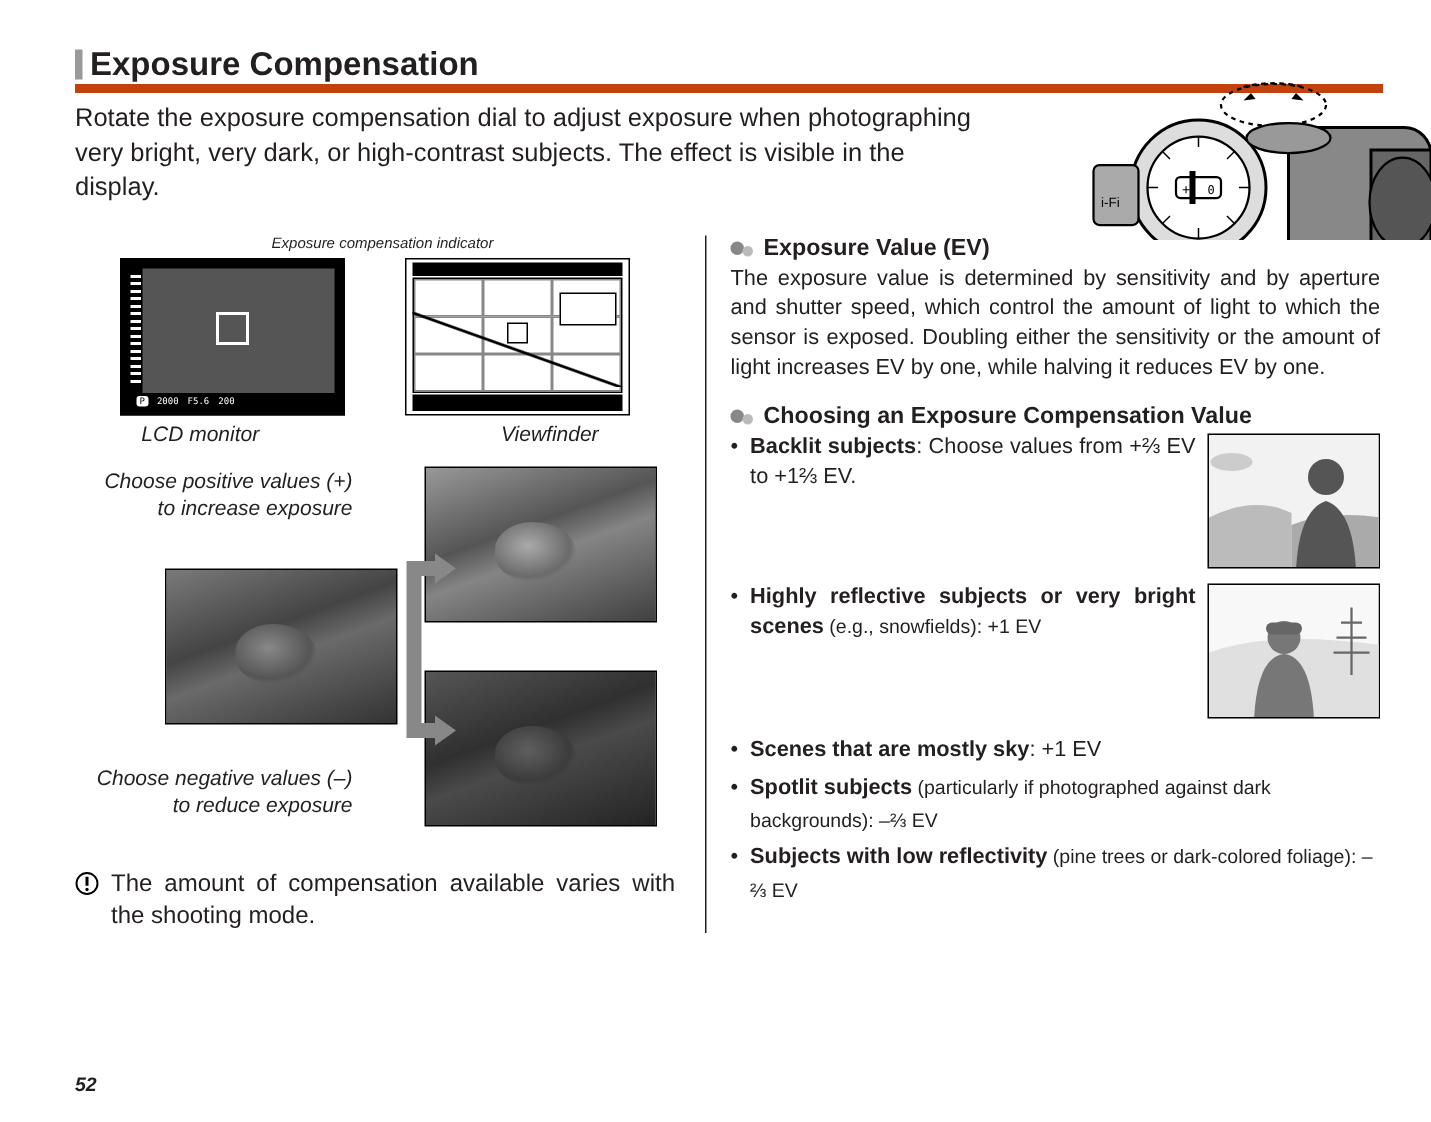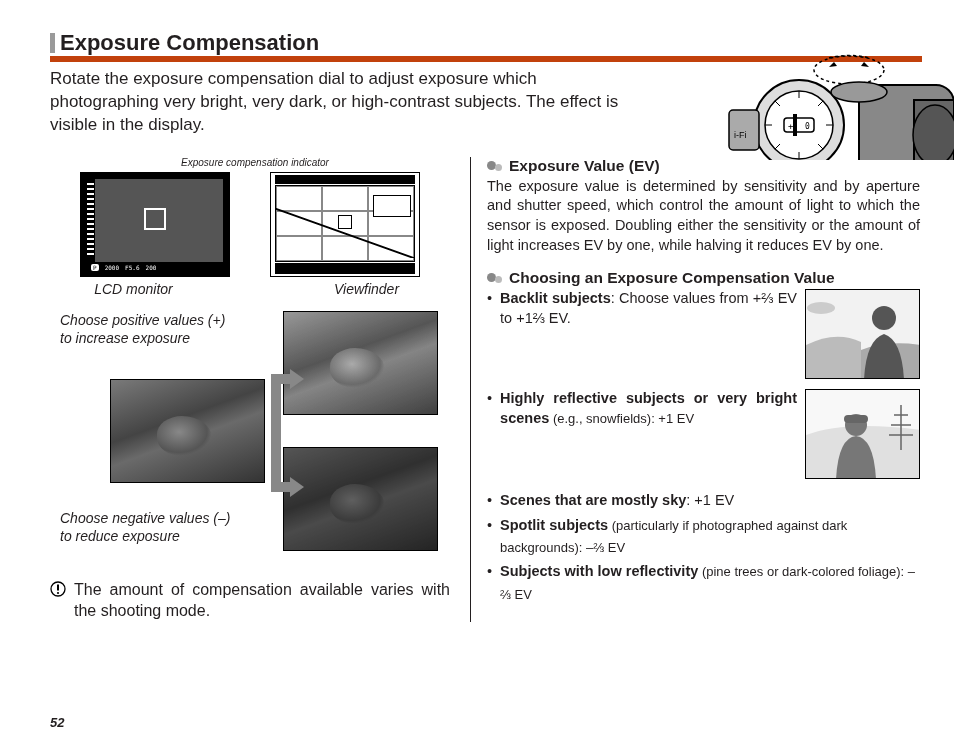--- a/index.html
+++ b/index.html
@@ -188,21 +188,21 @@
   .scenario-line .bullet { flex-shrink:0; }
   .page-num {
     position:absolute; bottom:18px; left:50px;
     font-weight:700; font-style:italic; font-size:13px;
   }
 </style>
 </head>
 <body>
 
 <h2 class="section-title">Exposure Compensation</h2>
-<p class="intro">Rotate the exposure compensation dial to adjust exposure which photographing very bright, very dark, or high-contrast subjects.  The effect is visible in the display.</p>
+<p class="intro">Rotate the exposure compensation dial to adjust exposure when photographing very bright, very dark, or high-contrast subjects.  The effect is visible in the display.</p>
 
 <div class="camera-illus">
   <svg viewBox="0 0 255 110">
     <rect x="160" y="35" width="95" height="95" rx="18" fill="#888" stroke="#000" stroke-width="2"></rect>
     <rect x="215" y="50" width="40" height="70" fill="#666" stroke="#000" stroke-width="2"></rect>
     <ellipse cx="236" cy="85" rx="22" ry="30" fill="#555" stroke="#000" stroke-width="1.5"></ellipse>
     <circle cx="100" cy="75" r="45" fill="#ddd" stroke="#000" stroke-width="2"></circle>
     <circle cx="100" cy="75" r="34" fill="#fff" stroke="#000" stroke-width="1.5"></circle>
     <g stroke="#000" stroke-width="1">
       <line x1="100" y1="41" x2="100" y2="48"></line>
@@ -261,21 +261,21 @@
         <div class="vf-center"></div>
         <div class="vf-hist"></div>
         <div class="vf-bottom"></div>
       </div>
     </div>
     <div class="monitor-labels">
       <span>LCD monitor</span>
       <span>Viewfinder</span>
     </div>
 
-    <div style="position:relative; height:250px; margin-left:10px;">
+    <div style="position:relative; height:250px; margin-left:10px;text-align:right;">
       <div style="position:absolute; left:0; top:0; width:175px;" class="duck-label">Choose positive values (+) to increase exposure</div>
       <div class="duck-img" style="position:absolute; right:12px; top:0; filter:brightness(1.25);"></div>
       <div class="duck-img" style="position:absolute; left:50px; top:68px;"></div>
       <div class="duck-img" style="position:absolute; right:12px; top:136px; filter:brightness(0.7);"></div>
       <div style="position:absolute; left:0; top:198px; width:175px;" class="duck-label">Choose negative values (–) to reduce exposure</div>
       <svg style="position:absolute; left:210px; top:48px;" width="34" height="148">
         <path d="M 6 74 L 6 20 L 22 20 M 6 74 L 6 128 L 22 128" fill="none" stroke="#888" stroke-width="10"></path>
         <path d="M 20 10 L 34 20 L 20 30 Z" fill="#888"></path>
         <path d="M 20 118 L 34 128 L 20 138 Z" fill="#888"></path>
       </svg>

